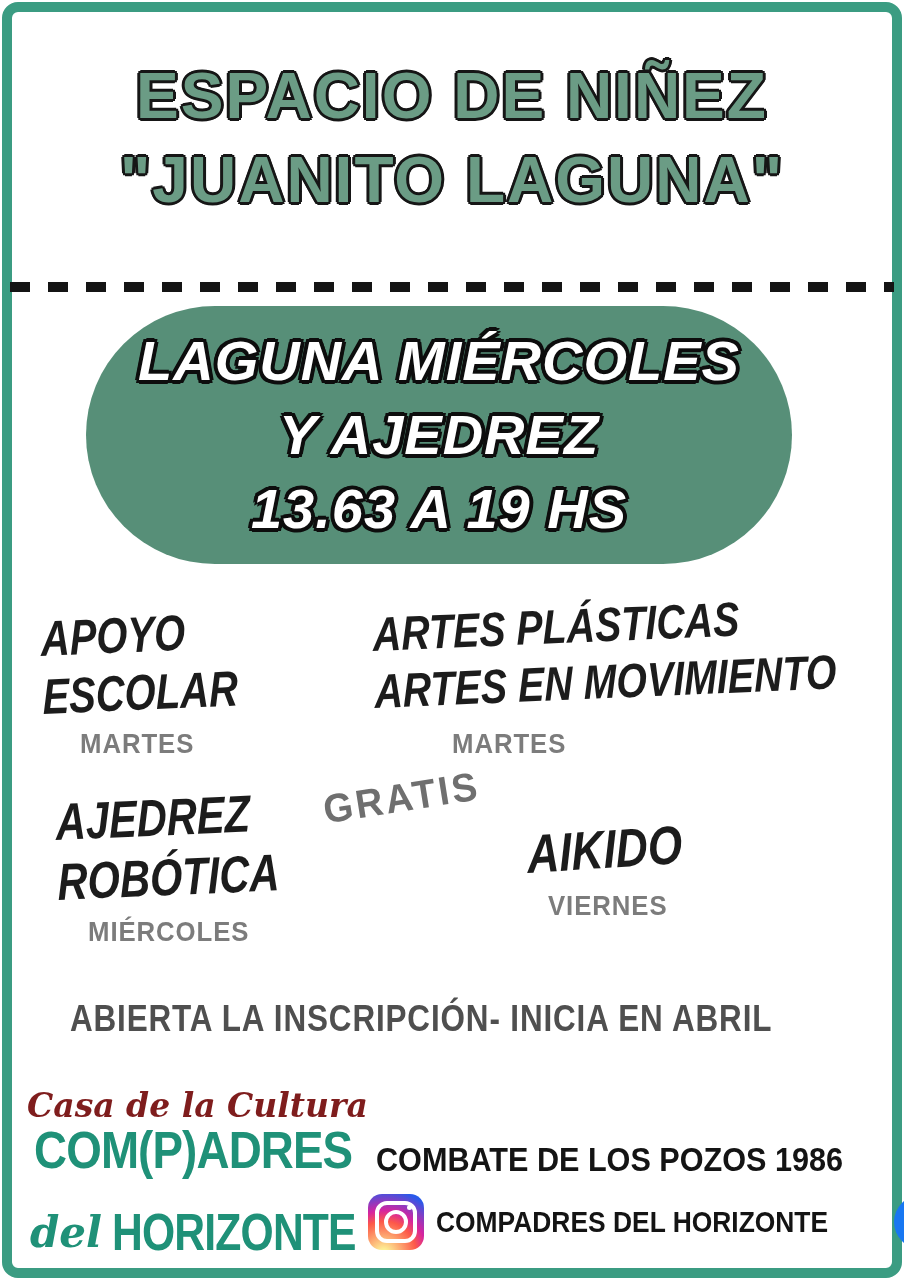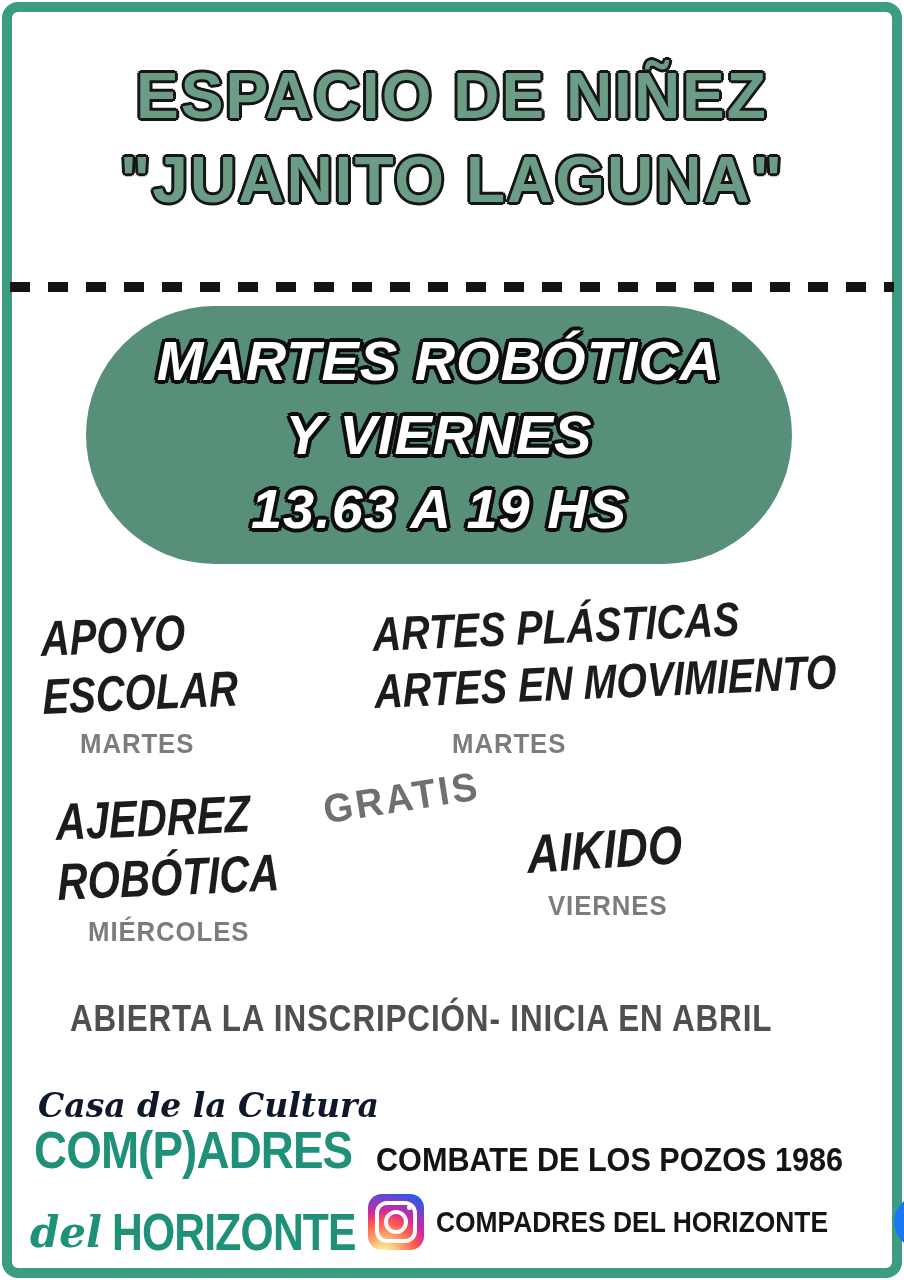--- a/index.html
+++ b/index.html
@@ -42,22 +42,22 @@
   .day-3{left:88px;top:916px;}
   .day-4{left:548px;top:890px;}
 
   .gratis{position:absolute;left:320px;top:788px;font-weight:bold;color:#6f6f6f;font-size:40px;
           letter-spacing:3px;transform:rotate(-9deg) scaleX(0.95);transform-origin:left top;white-space:nowrap;}
 
   .enroll{position:absolute;left:70px;top:998px;font-weight:bold;color:#4f4f4f;font-size:37px;
           letter-spacing:1px;transform:scaleX(0.85);transform-origin:left top;white-space:nowrap;}
 
   
-  .casa{position:absolute;left:38px;top:1086px;font-family:"DejaVu Serif",serif;font-style:italic;
-        font-weight:bold;font-size:33px;color:#0f172a;white-space:nowrap;}
+  .casa{position:absolute;left:27px;top:1086px;font-family:"DejaVu Serif",serif;font-style:italic;
+        font-weight:bold;font-size:33px;color:#7f1d1d;white-space:nowrap;}
   .org-top{position:absolute;left:34px;top:1120px;font-weight:bold;font-size:52px;color:#1f9178;
            transform:scaleX(0.88);transform-origin:left top;white-space:nowrap;letter-spacing:-1px;}
   .org-bottom{position:absolute;left:30px;top:1178px;display:flex;align-items:flex-end;gap:10px;margin-top:27px;}
   .org-del{font-family:"DejaVu Serif",serif;font-style:italic;font-weight:bold;font-size:42px;
            color:#1f9178;line-height:52px;}
   .org-horizonte{font-weight:bold;font-size:52px;color:#1f9178;line-height:54px;
            transform:scaleX(0.82);transform-origin:left bottom;letter-spacing:-1px;}
 
   .address{position:absolute;left:376px;top:1140px;font-weight:bold;font-size:34px;color:#141414;
            transform:scaleX(0.90);transform-origin:left top;white-space:nowrap;}
@@ -85,22 +85,22 @@
 
   <div class="title">
     <div class="title-line">ESPACIO DE NIÑEZ</div>
     <div class="title-line">"JUANITO LAGUNA"</div>
   </div>
 
   <div class="dashes"></div>
 
   <div class="pill">
     <div class="pill-text">
-      <div>MARTES ROBÓTICA</div>
-      <div>Y VIERNES</div>
+      <div>LAGUNA MIÉRCOLES</div>
+      <div>Y AJEDREZ</div>
       <div>13.63 A 19 HS</div>
     </div>
   </div>
 
   <div class="act act-apoyo">
     <div class="act-line">APOYO</div>
     <div class="act-line">ESCOLAR</div>
   </div>
   <div class="day day-1">MARTES</div>
 

